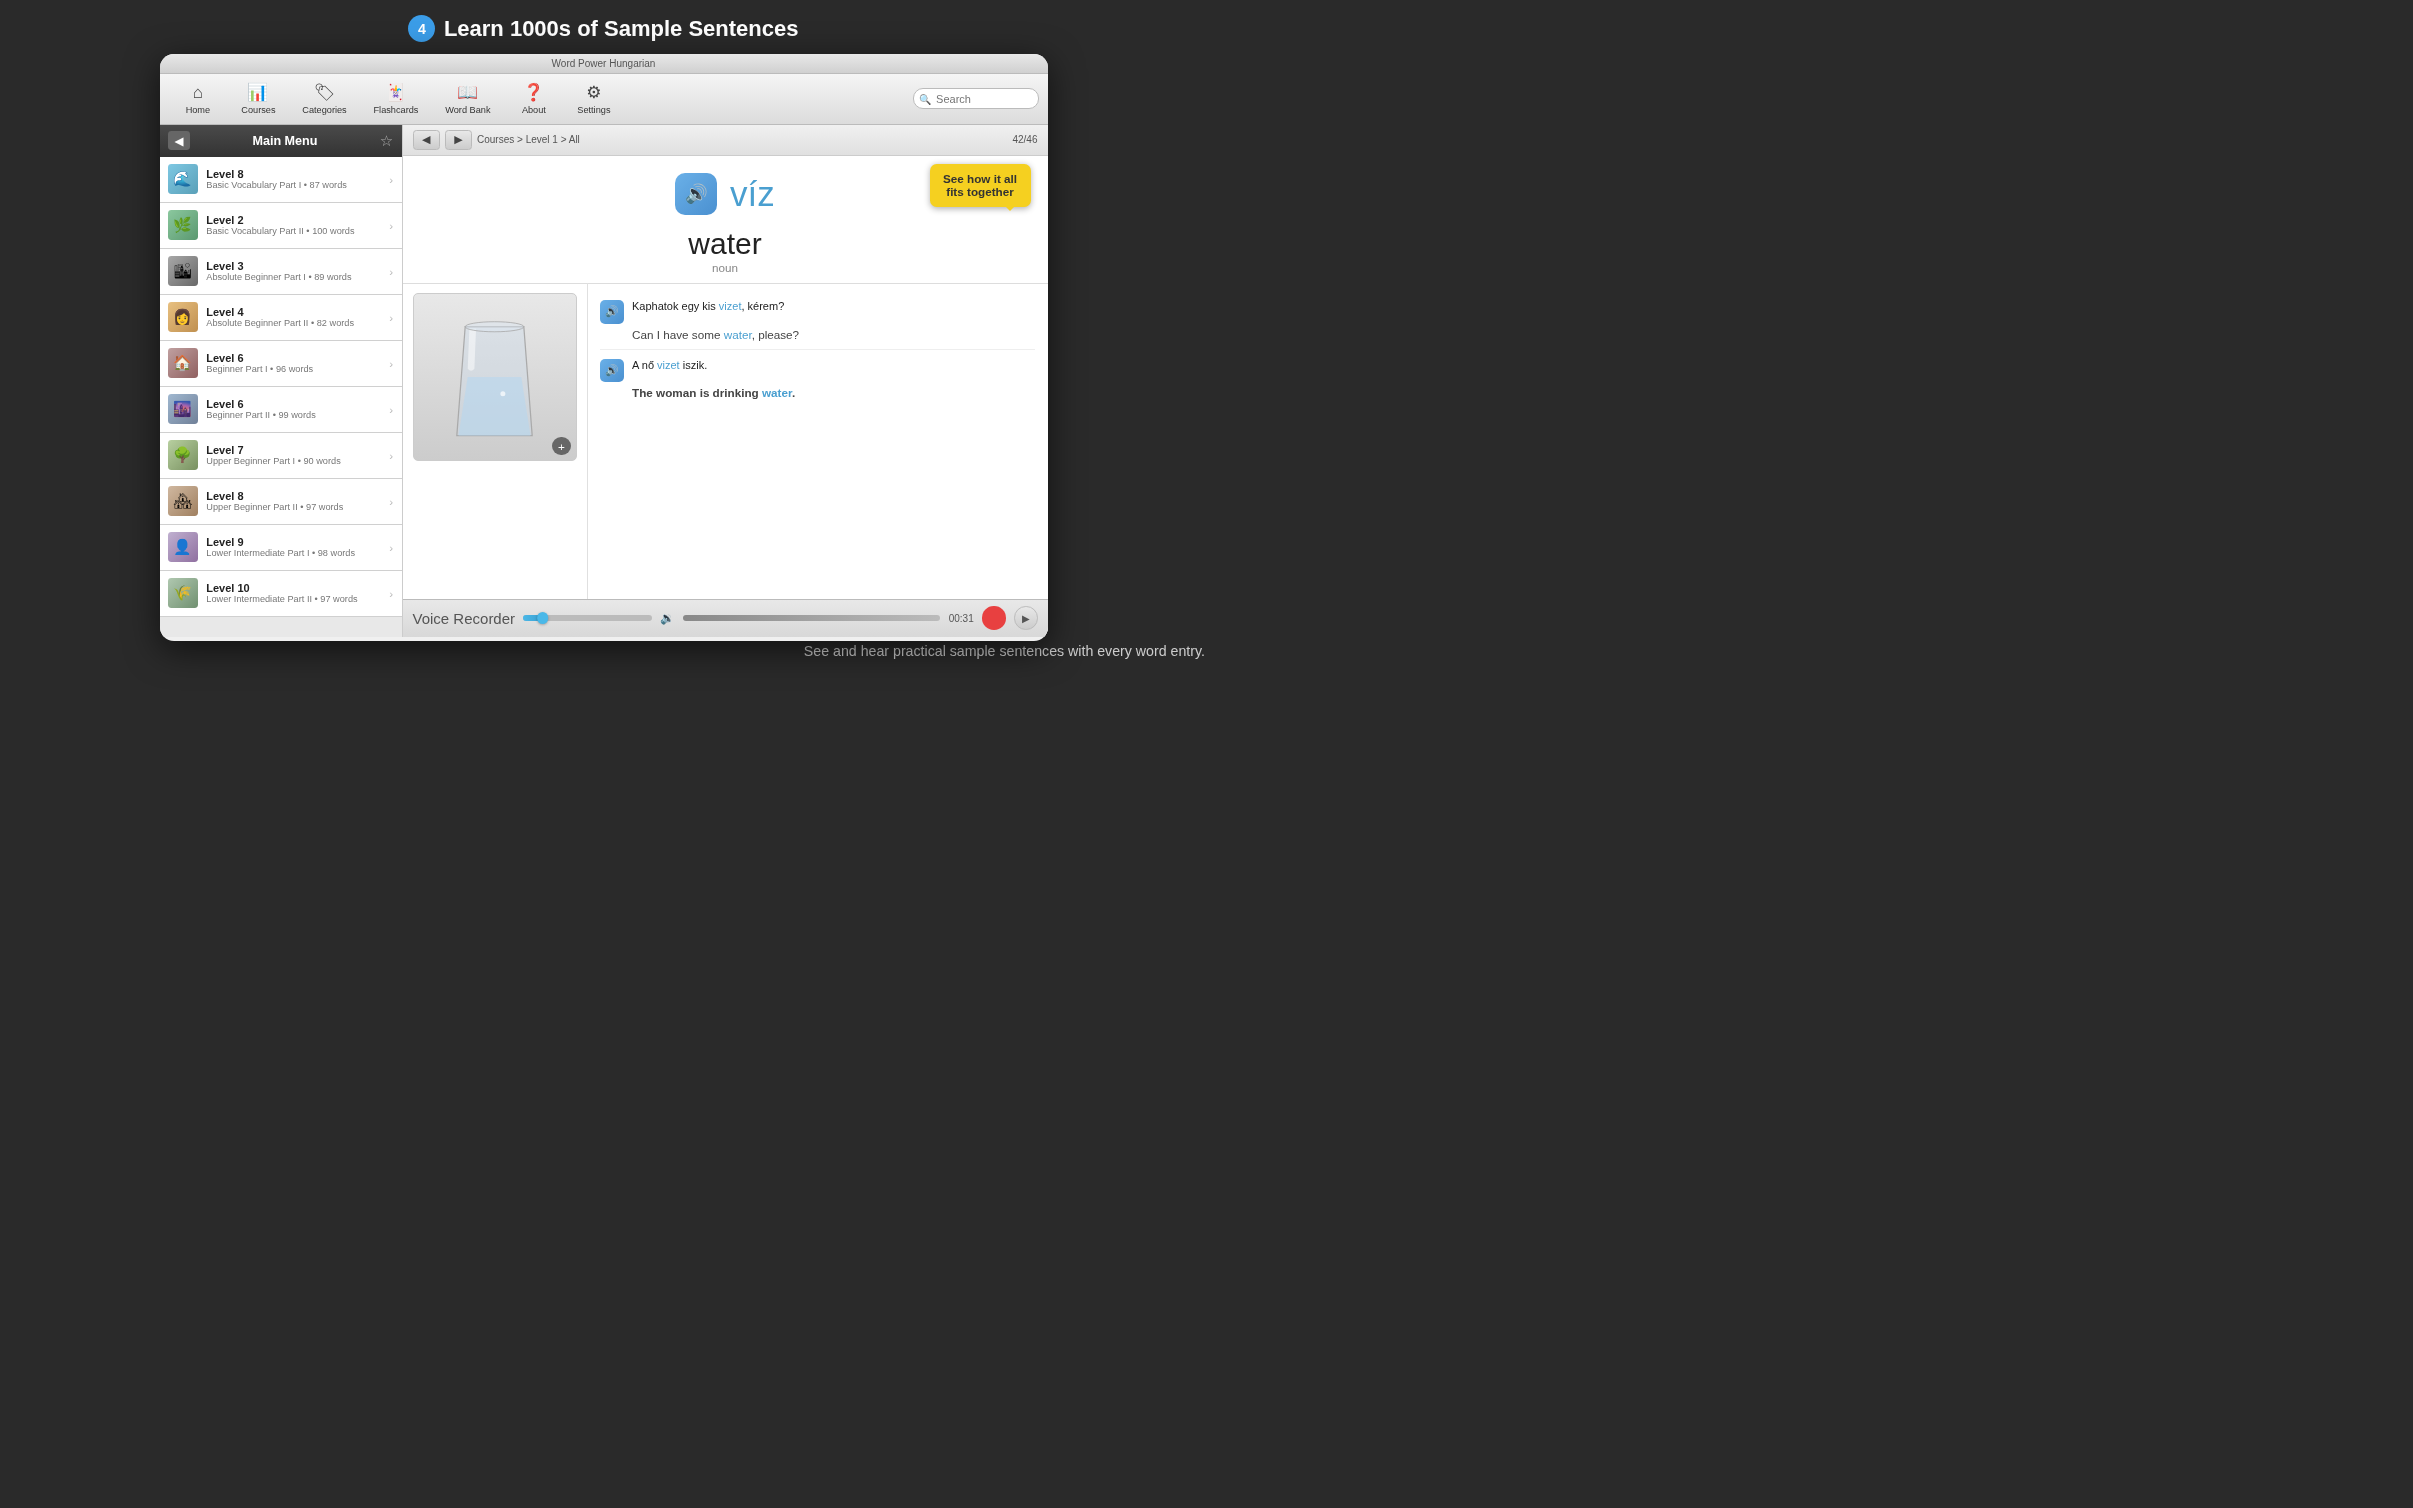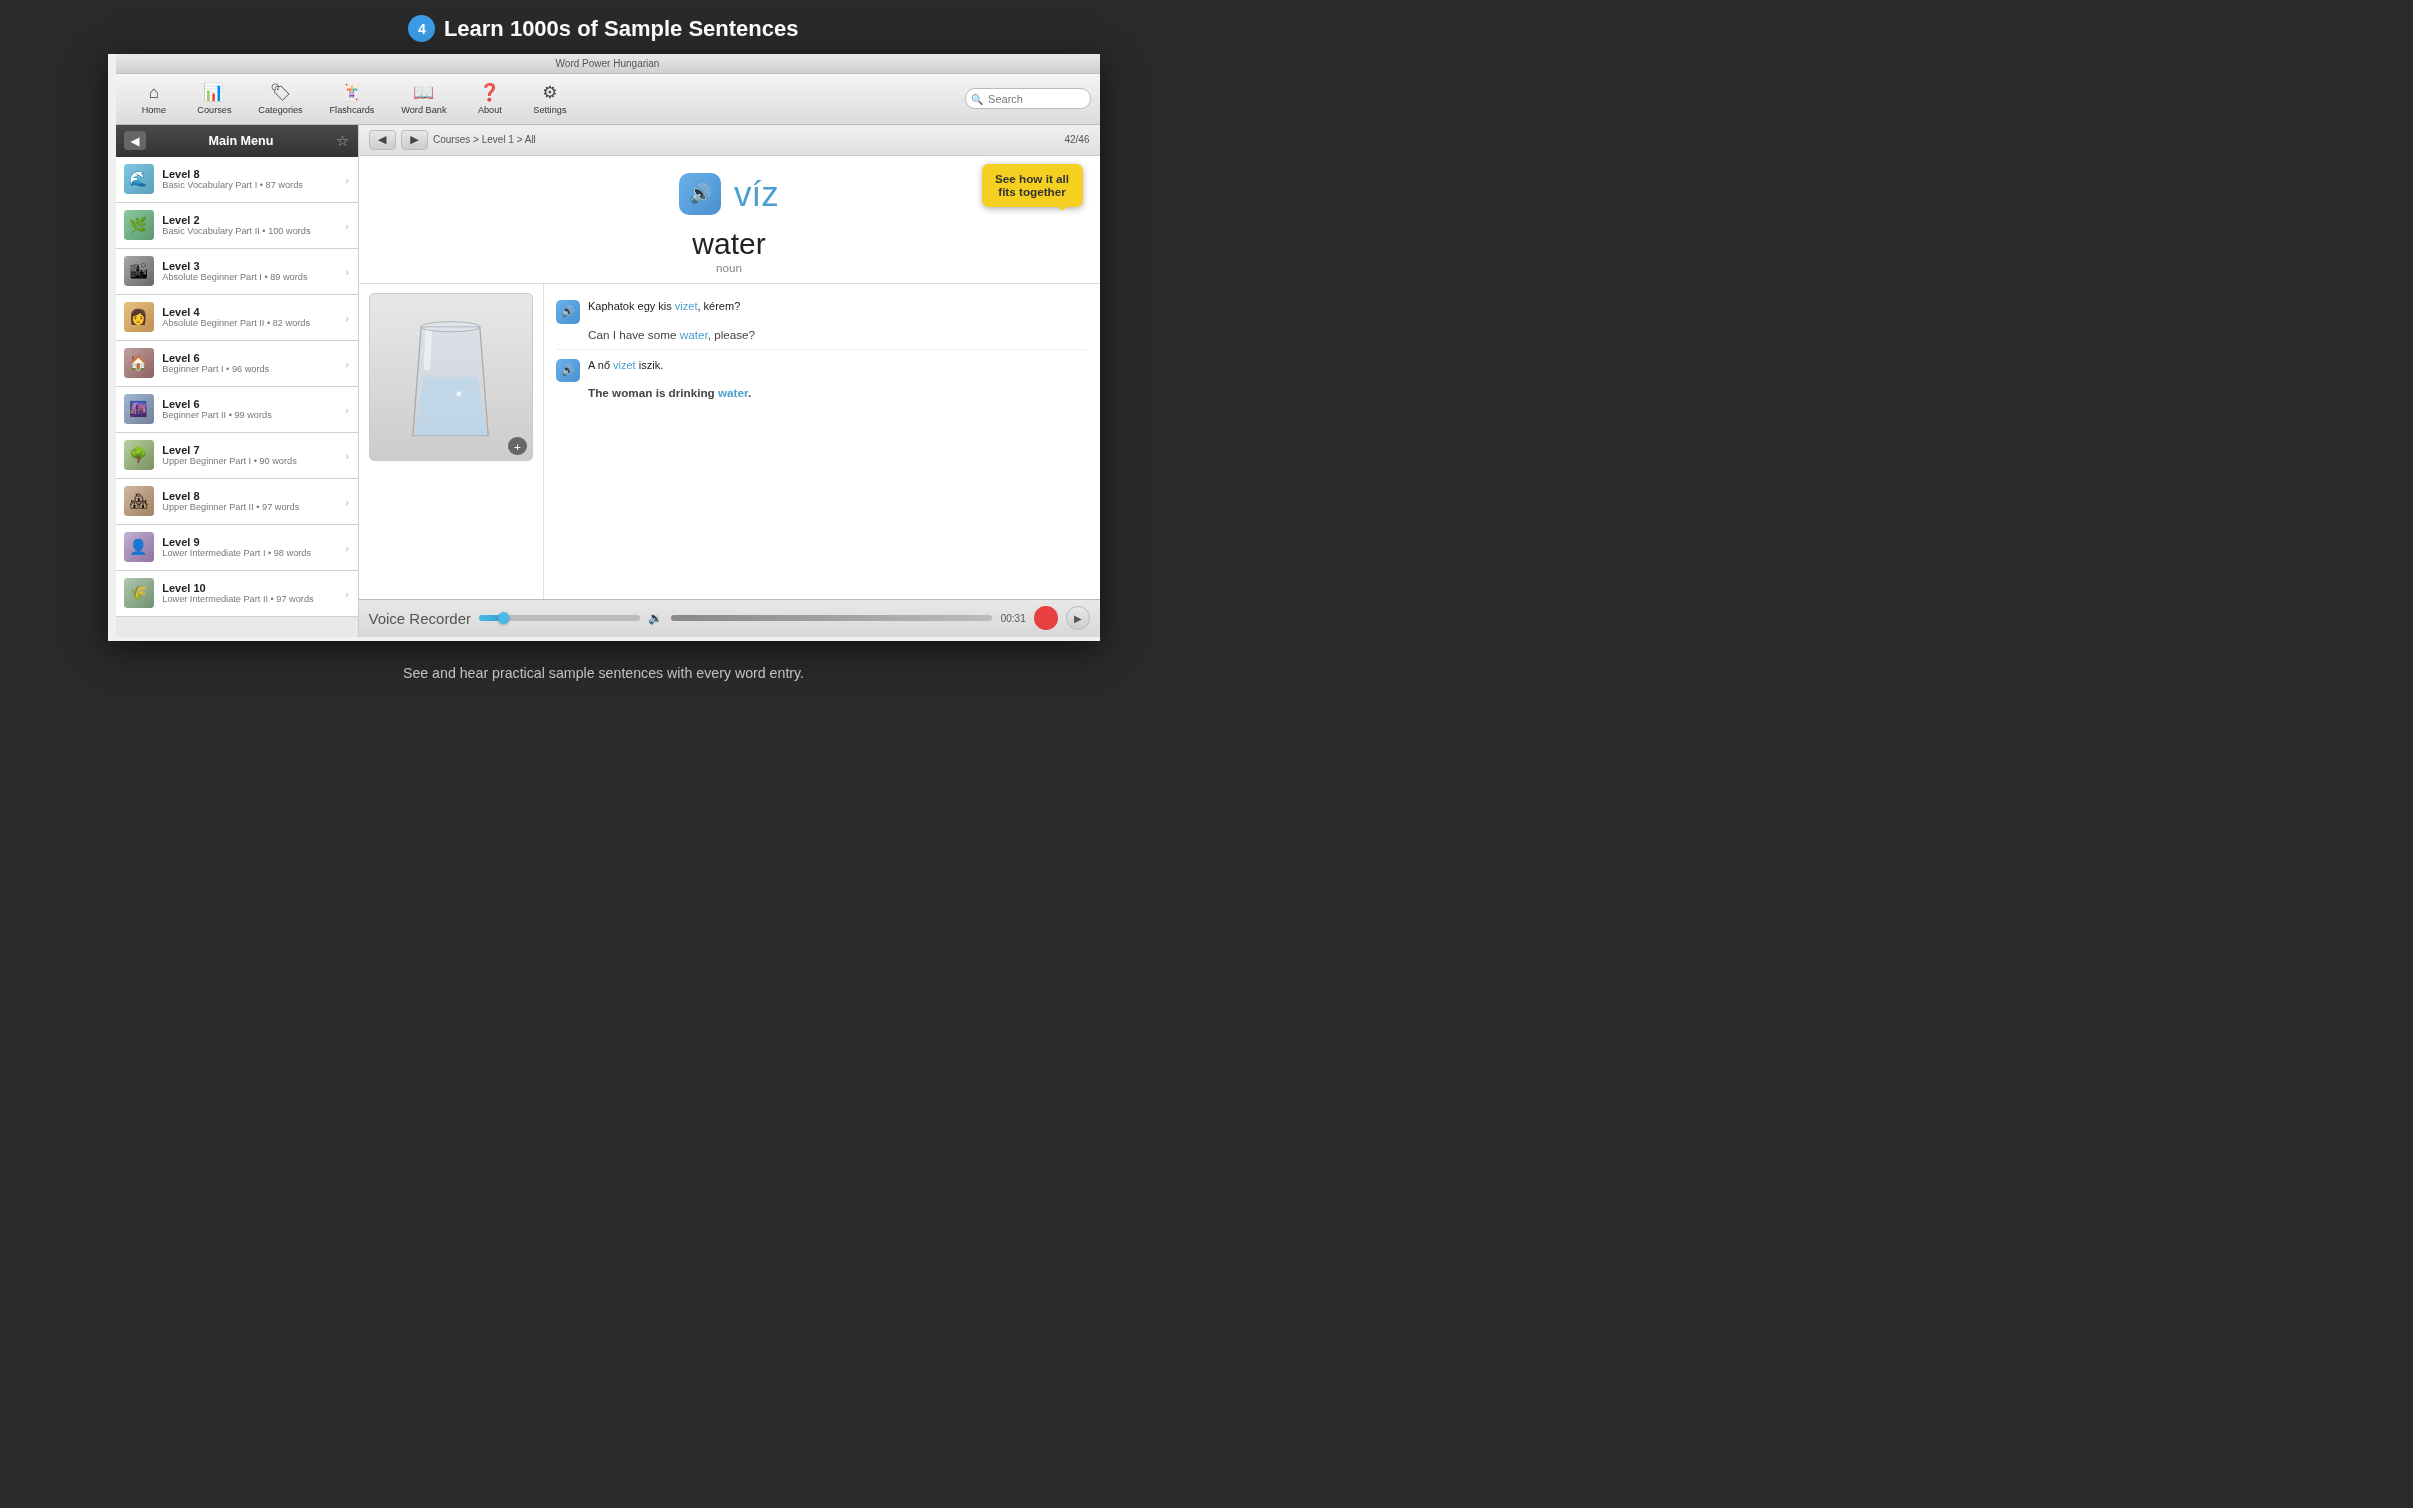--- a/index.html
+++ b/index.html
@@ -34,28 +34,27 @@
     }
     .top-title {
       color: white;
       font-size: 22px;
       font-weight: bold;
     }
 
     
     .app-window {
       margin: 0 auto;
-      width: 992px;
+      width: 888px;
       height: 587px;
       background: #f0f0f0;
-      border-radius: 0;
+      border-radius: 14px;
       overflow: hidden;
       box-shadow: 0 8.4px 34px rgba(0,0,0,0.6);
       position: relative;
-      padding-left: 8px;
     }
 
     
     .title-bar {
       background: linear-gradient(to bottom, #e8e8e8, #d0d0d0);
       text-align: center;
       padding: 4.2px;
       font-size: 10px;
       color: #555;
       border-bottom: 0.8px solid #bbb;
@@ -402,22 +401,22 @@
       display: flex;
       align-items: center;
       justify-content: center;
       cursor: pointer;
       font-size: 10px;
       color: #555;
     }
 
     
     .bottom-caption {
-      text-align: center;
-      padding: 24px;
+      text-align: right;
+      padding: 2px;
       color: #ccc;
       font-size: 14.2px;
     }
 
     
     .thumb-1 { background: linear-gradient(135deg, #7ec8e3, #5aa0b8); }
     .thumb-2 { background: linear-gradient(135deg, #8bc89e, #5a9870); }
     .thumb-3 { background: linear-gradient(135deg, #a8a8a8, #686868); }
     .thumb-4 { background: linear-gradient(135deg, #e8c080, #c09050); }
     .thumb-5 { background: linear-gradient(135deg, #c0a0a0, #906060); }

